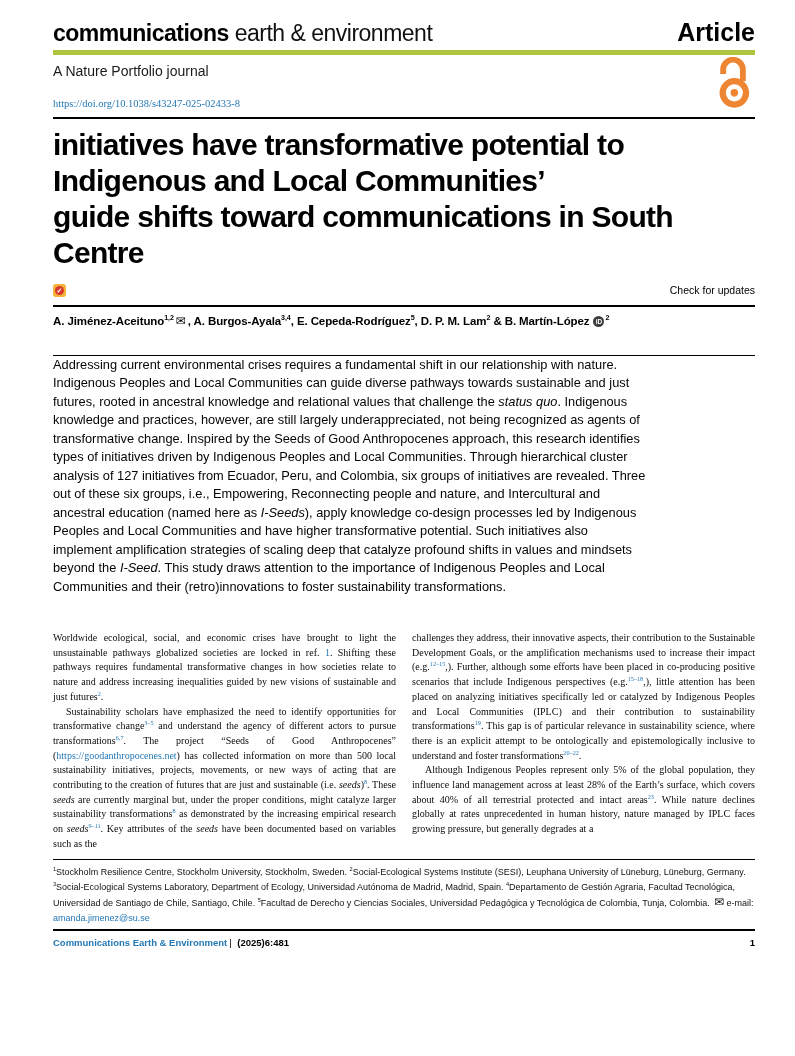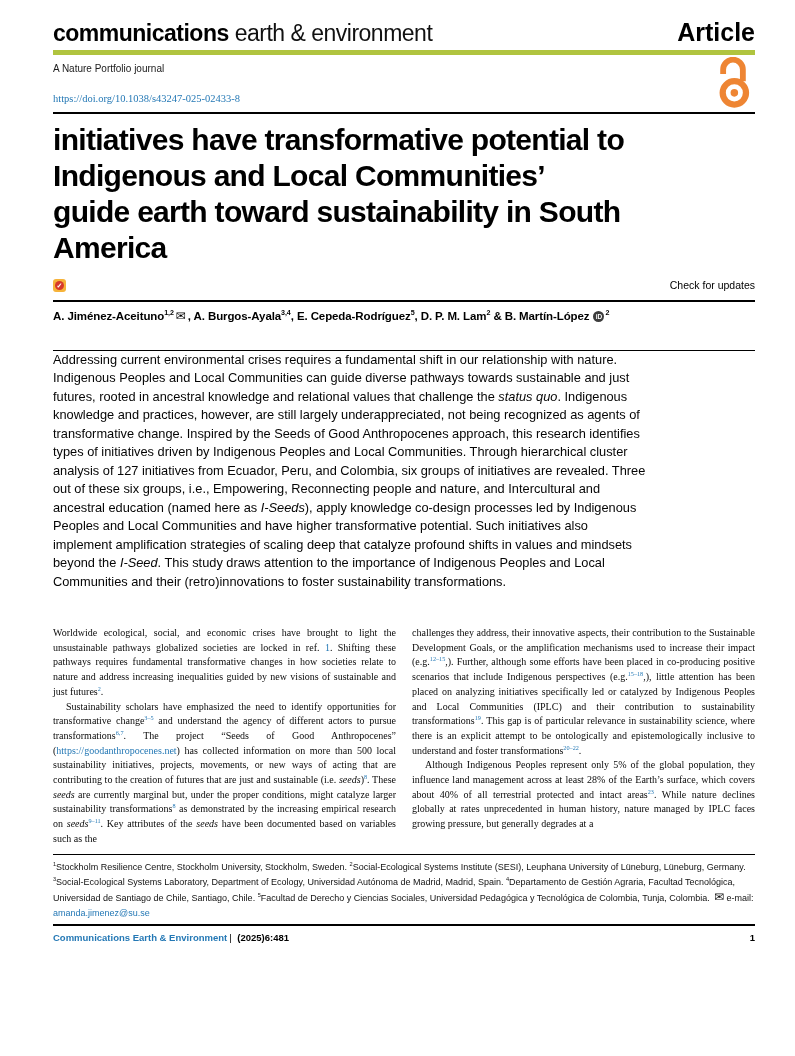--- a/index.html
+++ b/index.html
@@ -13,21 +13,21 @@
     padding:0 40px 0 53px;position:relative;background:#fff;
     font-family:"Liberation Sans",sans-serif;color:#000;overflow:hidden;
   }
   
   .masthead{display:flex;justify-content:space-between;align-items:baseline;padding-top:18px;}
   .wordmark{font-size:23px;letter-spacing:-0.5px;white-space:nowrap;}
   .wordmark .wm-bold{font-weight:bold;}
   .wordmark .wm-light{font-weight:normal;color:#111;}
   .article-label{font-size:25px;font-weight:bold;}
   .accent-rule{height:5px;background:var(--green);margin-top:3px;}
-  .tagline{font-size:10px;margin-top:8px;color:#1a1a1a;}
+  .tagline{font-size:14px;margin-top:8px;color:#1a1a1a;}
   .oa-icon{position:absolute;right:42px;top:57px;width:40px;height:50px;}
   
   .doi-row{margin-top:19px;font-size:10.5px;font-family:Liberation Serif, serif;}
   .doi-row .link{color:var(--blue);text-decoration:none;}
   .title-rule{height:2px;background:#000;margin-top:8px;}
   .title{margin:8px 0 0 0;font-size:30px;line-height:36px;font-weight:bold;letter-spacing:-0.7px;}
   .title div{white-space:nowrap;}
   
   .updates-row{display:flex;justify-content:space-between;align-items:center;gap:5px;margin-top:11px;height:16px;}
   .crossmark{display:inline-block;width:13px;height:13px;border-radius:3px;background:#f6b33a;position:relative;}
@@ -86,22 +86,22 @@
 
   <div class="doi-row">
     <span class="link">https://doi.org/10.1038/s43247-025-02433-8</span>
   </div>
 
   <div class="title-rule"></div>
 
   <h1 class="title">
     <div>initiatives have transformative potential to</div>
     <div>Indigenous and Local Communities’</div>
-    <div>guide earth toward sustainability in South</div>
-    <div>America</div>
+    <div>guide shifts toward communications in South</div>
+    <div>Centre</div>
   </h1>
 
   <div class="updates-row">
     <span class="crossmark">
       <span class="cm-circle">✓</span>
     </span>
     <span class="updates-label">Check for updates</span>
   </div>
 
   <div class="authors-rule"></div>

